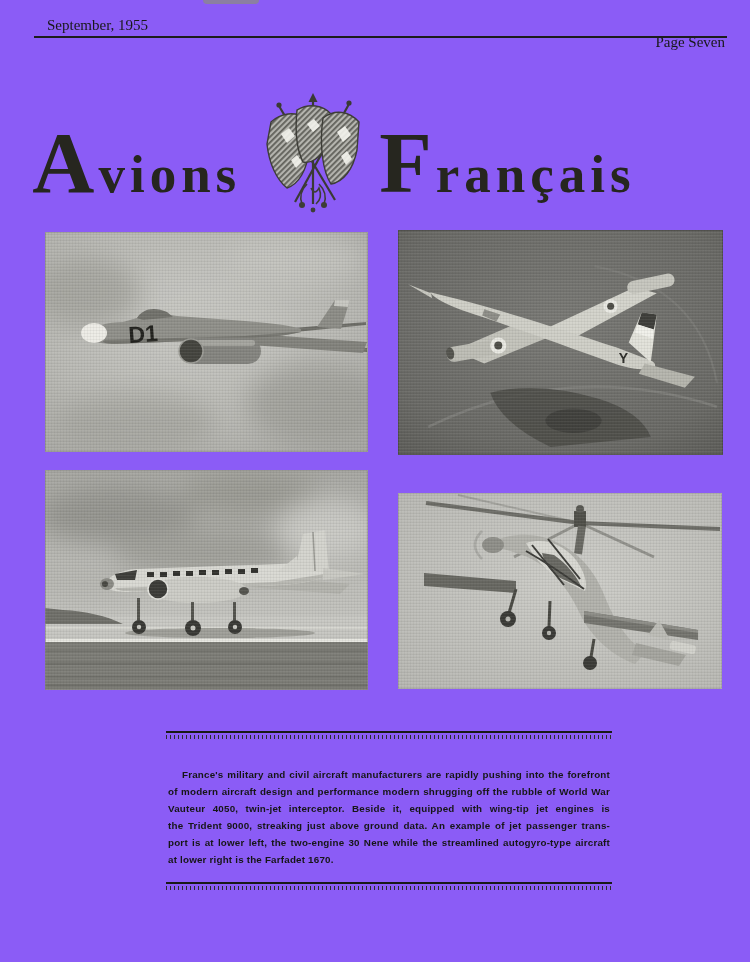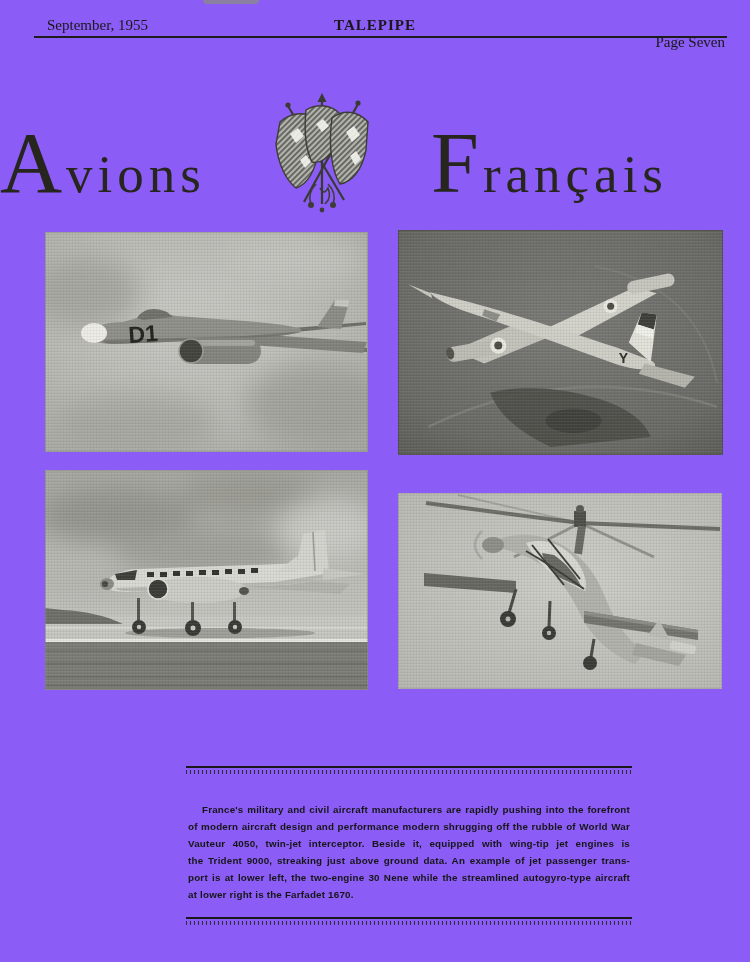--- a/index.html
+++ b/index.html
@@ -10,39 +10,39 @@
   .smudge{position:absolute;top:0;left:203px;width:56px;height:4px;background:#8b8b85;border-radius:0 0 4px 4px;opacity:.75;}
 
   
   .hdr{position:absolute;top:17px;left:0;right:0;height:20px;font-family:"Liberation Serif",serif;font-size:15px;color:#181818;}
   .hdr .date{position:absolute;left:47px;top:0;}
   .hdr .mast{position:absolute;left:0;right:0;top:0;text-align:center;font-weight:700;letter-spacing:1px;}
   .hdr .pg{position:absolute;right:25px;top:17px;}
   .hdr-rule{position:absolute;top:36px;left:34px;right:23px;height:2px;background:#1c1c1c;}
 
   
-  .title-row{position:absolute;top:46px;left:0;width:668px;height:140px;display:flex;justify-content:space-between;align-items:baseline;padding-top:22px;box-sizing:border-box;font-family:"Liberation Serif",serif;color:#26261f;}
+  .title-row{position:absolute;top:46px;left:0;width:668px;height:140px;display:flex;justify-content:center;align-items:baseline;padding-top:22px;box-sizing:border-box;font-family:"Liberation Serif",serif;color:#26261f;font-weight:bold;}
   .w-init{font-size:86px;line-height:1;letter-spacing:4px;}
   .w-rest{font-size:53px;line-height:1;letter-spacing:5px;}
   .emblem-wrap{display:inline-block;width:112px;height:124px;margin:0 10px 0 16px;transform:translateY(24px);}
 
   
   .photo{position:absolute;overflow:hidden;background:#b5b5b0;}
   .photo svg{display:block;width:100%;height:100%;}
   .photo::after{content:"";position:absolute;inset:0;pointer-events:none;
     background-image:
       repeating-linear-gradient(0deg, rgba(255,255,255,.05) 0 1px, rgba(0,0,0,.045) 1px 2px, transparent 2px 3px),
       repeating-linear-gradient(90deg, rgba(0,0,0,.04) 0 1px, transparent 1px 3px);}
   .ph-tl{left:45px;top:232px;width:323px;height:220px;}
   .ph-tr{left:398px;top:230px;width:325px;height:225px;}
   .ph-bl{left:45px;top:470px;width:323px;height:220px;}
   .ph-br{left:398px;top:493px;width:324px;height:196px;}
 
   
-  .caption{position:absolute;left:166px;top:766px;width:446px;margin-left:20px;}
+  .caption{position:absolute;left:166px;top:731px;width:446px;}
   .tick-rule{height:8px;border-top:2px solid #191919;
     background-image:repeating-linear-gradient(90deg,#2d2d2d 0 1px,transparent 1px 4px);
     background-size:100% 4px;background-repeat:no-repeat;background-position:0 2px;}
   .cap-text{margin:25px 2px 10px 2px;font-family:"Liberation Sans",sans-serif;
     font-weight:700;font-size:9.8px;line-height:17px;letter-spacing:.2px;color:#161616;}
   .cap-line{text-align:justify;text-align-last:justify;}
   .cap-line.first{text-indent:14px;}
   .cap-line.last{text-align-last:left;}
   .caption .tick-rule.bottom{margin-top:14px;}
 </style>
@@ -63,21 +63,20 @@
     </pattern>
   </defs>
 </svg>
 
 <div class="page">
 
   <div class="smudge"></div>
 
   <div class="hdr">
     <span class="date">September, 1955</span>
-    <span class="mast">TALEPIPE</span>
     <span class="pg">Page Seven</span>
   </div>
   <div class="hdr-rule"></div>
 
   <div class="title-row">
     <span class="word"><span class="w-init">A</span><span class="w-rest">vions</span></span>
     <span class="emblem-wrap">
       <svg viewBox="0 0 112 124" width="112" height="124">
         <g stroke="#3a3a34" stroke-width="2.2" fill="none">
           <path d="M56 6 L56 112"></path>

